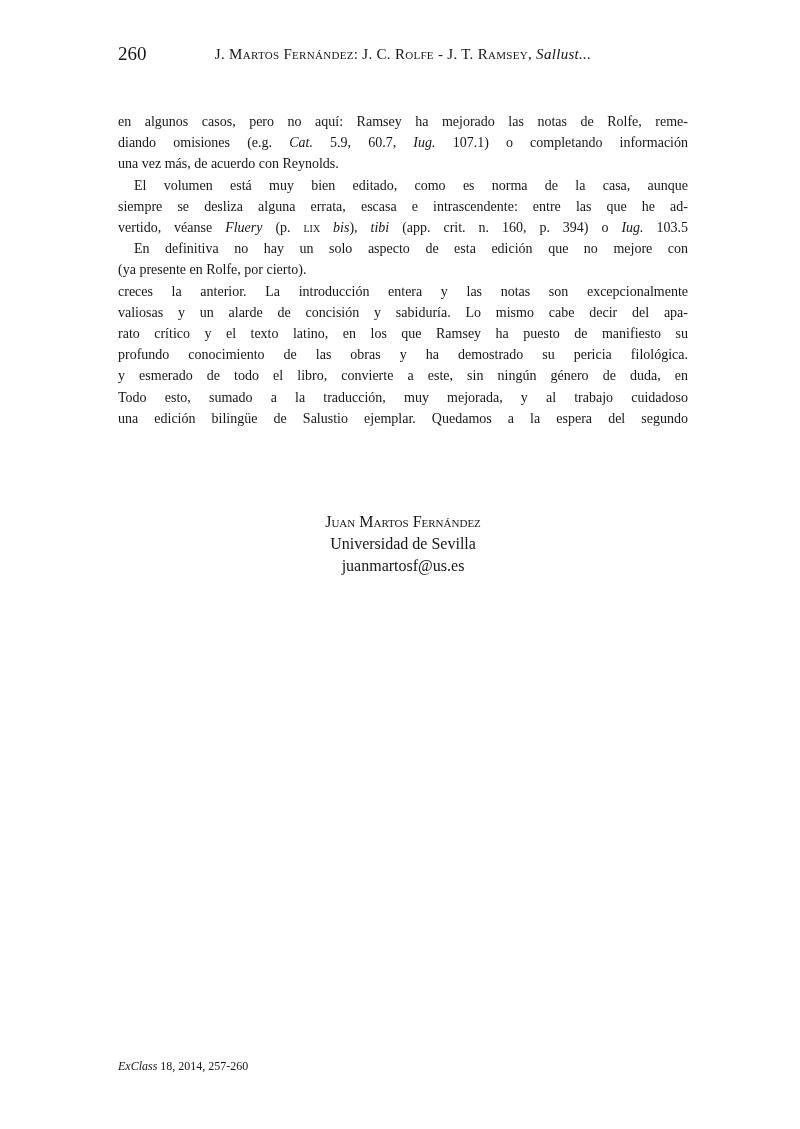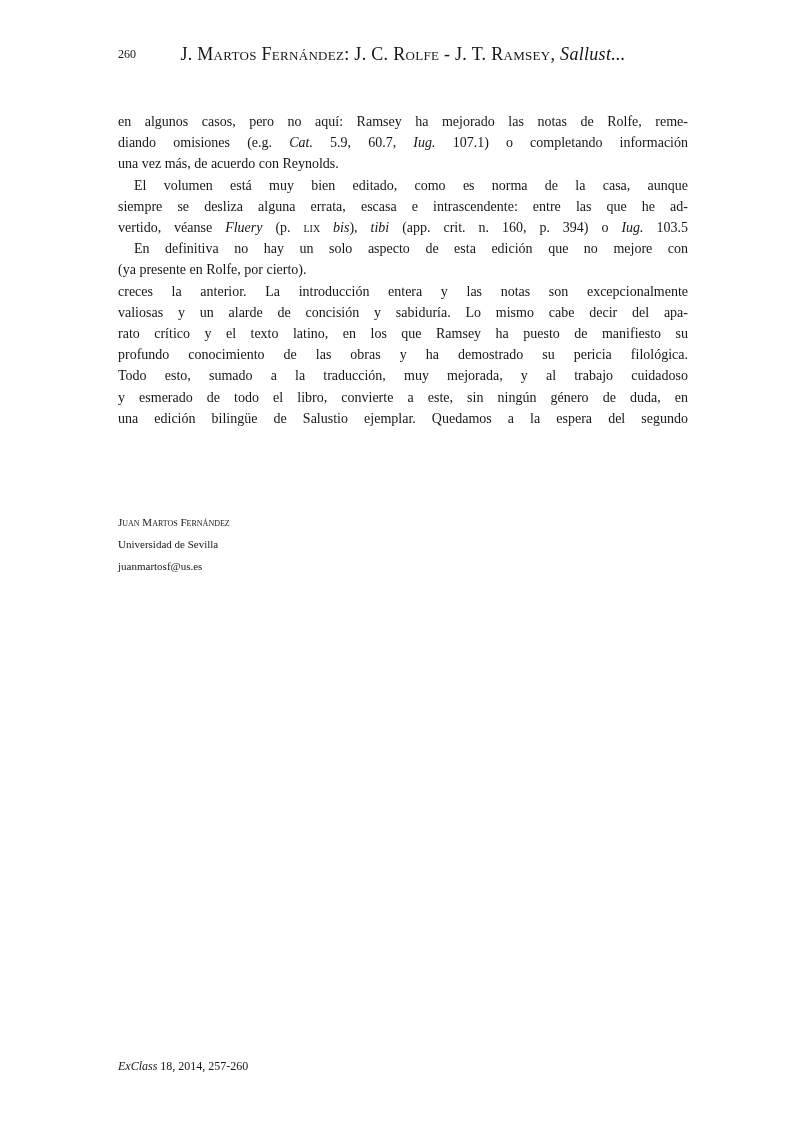--- a/index.html
+++ b/index.html
@@ -22,27 +22,27 @@
     position: absolute;
     top: 44px;
     left: 118px;
     width: 570px;
     height: 22px;
   }
   .pagenum {
     position: absolute;
     left: 0;
     top: 0;
-    font-size: 12px;
+    font-size: 19px;
     line-height: 20px;
   }
   .running-title {
     display: block;
     text-align: center;
-    font-size: 18px;
+    font-size: 15px;
     line-height: 20px;
     letter-spacing: 0.3px;
   }
   
   .body-text {
     position: absolute;
     top: 111px;
     left: 118px;
     width: 570px;
     font-size: 14px;
@@ -62,22 +62,22 @@
   }
   
   .i  { font-style: italic; }
   .sc { font-variant: small-caps; }
   
   .signature {
     position: absolute;
     top: 511px;
     left: 118px;
     width: 570px;
-    text-align: left;
-    font-size: 11px;
+    text-align: center;
+    font-size: 16px;
     line-height: 22px;
   }
   
   .journal-footer {
     position: absolute;
     top: 1056px;
     left: 118px;
     font-size: 12px;
     line-height: 20px;
   }
@@ -98,22 +98,22 @@
       <div class="line last"><span>una vez más, de acuerdo con Reynolds.</span></div>
       <div class="line indent"><span>El volumen está muy bien editado, como es norma de la casa, aunque</span></div>
       <div class="line"><span>siempre se desliza alguna errata, escasa e intrascendente: entre las que he ad-</span></div>
       <div class="line"><span>vertido, véanse </span><span class="i">Fluery</span><span> (p. </span><span class="sc">lix</span><span> </span><span class="i">bis</span><span>), </span><span class="i">tibi</span><span> (app. crit. n. 160, p. 394) o </span><span class="i">Iug.</span><span> 103.5</span></div>
       <div class="line indent"><span>En definitiva no hay un solo aspecto de esta edición que no mejore con</span></div>
       <div class="line last"><span>(ya presente en Rolfe, por cierto).</span></div>
       <div class="line"><span>creces la anterior. La introducción entera y las notas son excepcionalmente</span></div>
       <div class="line"><span>valiosas y un alarde de concisión y sabiduría. Lo mismo cabe decir del apa-</span></div>
       <div class="line"><span>rato crítico y el texto latino, en los que Ramsey ha puesto de manifiesto su</span></div>
       <div class="line"><span>profundo conocimiento de las obras y ha demostrado su pericia filológica.</span></div>
+      <div class="line"><span>y esmerado de todo el libro, convierte a este, sin ningún género de duda, en</span></div>
       <div class="line"><span>Todo esto, sumado a la traducción, muy mejorada, y al trabajo cuidadoso</span></div>
-      <div class="line"><span>y esmerado de todo el libro, convierte a este, sin ningún género de duda, en</span></div>
       <div class="line"><span>una edición bilingüe de Salustio ejemplar. Quedamos a la espera del segundo</span></div>
     </main>
 
   <div class="signature">
       <div><span class="sc">Juan Martos Fernández</span></div>
       <div><span>Universidad de Sevilla</span></div>
       <div><span>juanmartosf@us.es</span></div>
     </div>
 
   <footer class="journal-footer"><span class="i">ExClass</span><span> 18, 2014, 257-260</span></footer>

